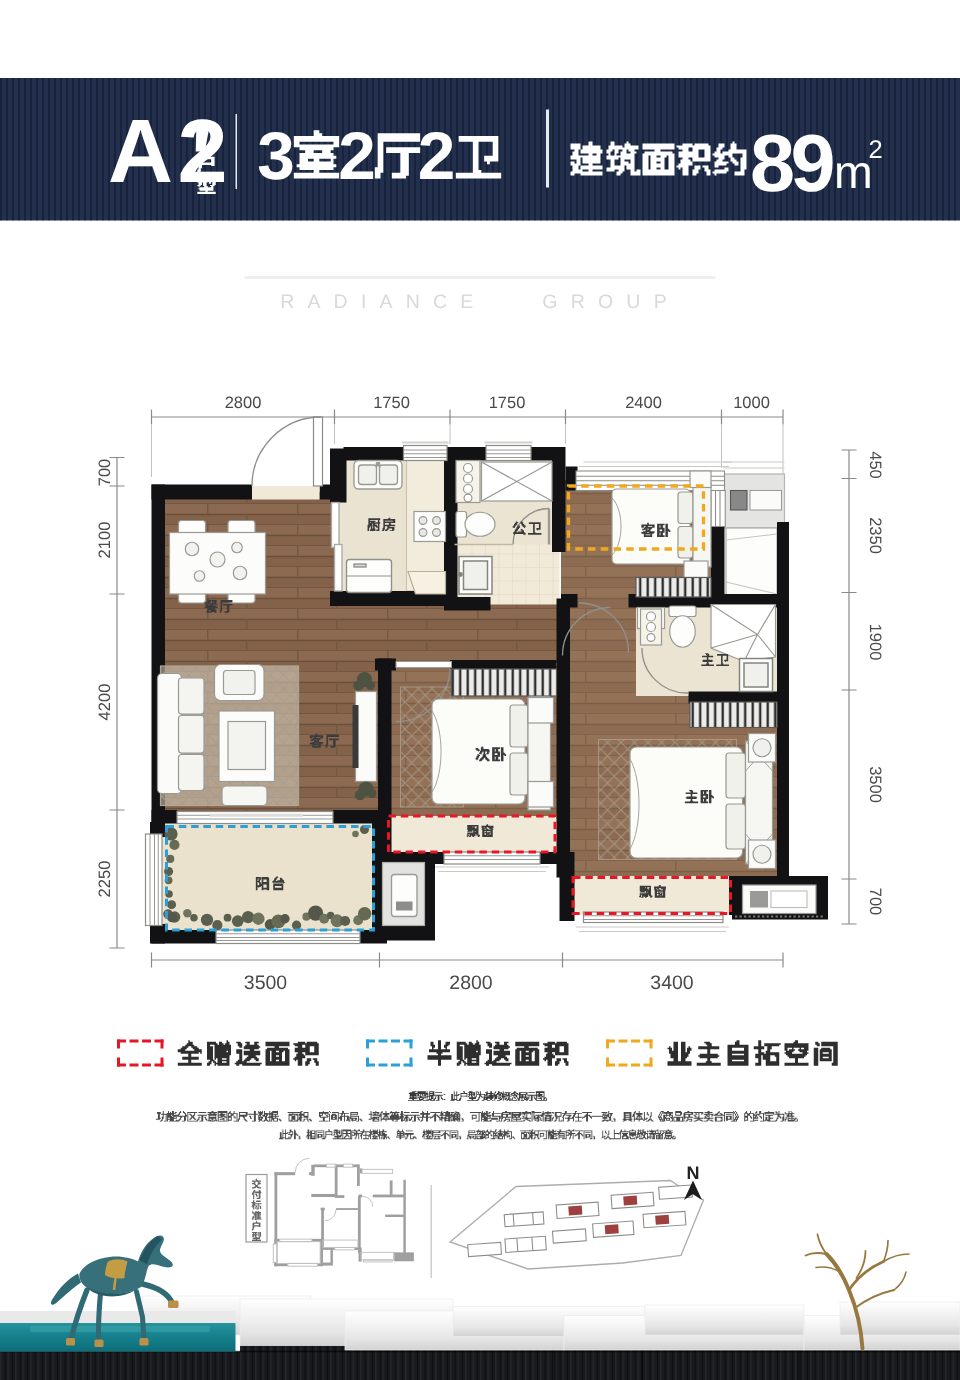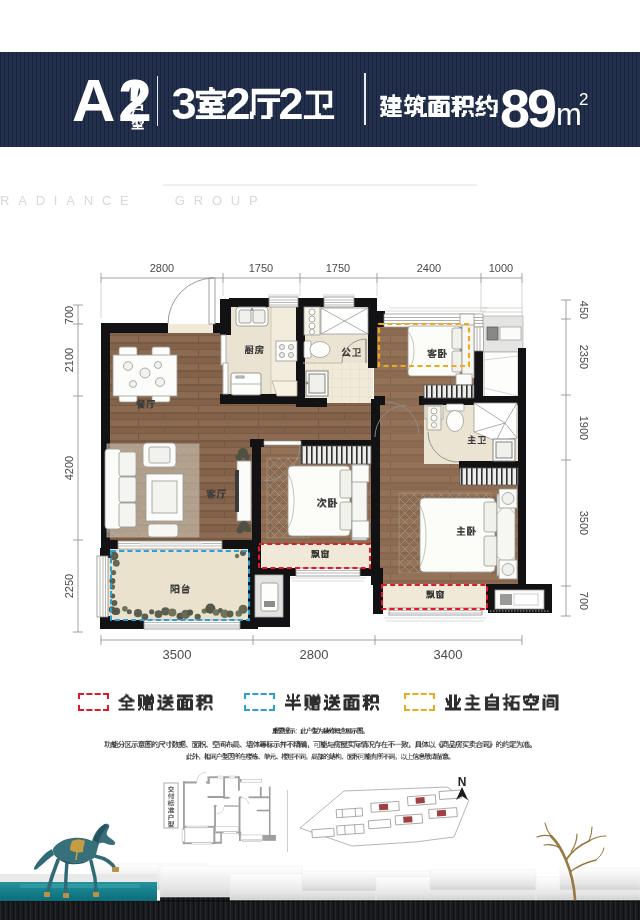--- a/index.html
+++ b/index.html
@@ -1,21 +1,21 @@
 <!DOCTYPE html>
 <html><head>
 <meta charset="utf-8">
 <style>
 html,body{margin:0;padding:0;background:#fff;width:640px;height:920px;font-family:"Liberation Sans",sans-serif;overflow:hidden}
 #page{position:relative;width:640px;height:920px;background:#fff;overflow:hidden}
 .band{position:absolute;left:0;top:52px;width:640px;height:95px;background-color:#22304d;background-image:repeating-linear-gradient(90deg,rgba(10,16,32,.42) 0 1.5px,rgba(10,16,32,0) 1.5px 4px)}
 .a2{position:absolute;left:72px;top:71px;color:#fff;font-size:60px;font-weight:700;letter-spacing:3px;line-height:1}
 .sep1{position:absolute;left:156.5px;top:76px;width:1.5px;height:50px;background:#e8ecf2}
 .sep2{position:absolute;left:364px;top:73px;width:1.5px;height:52px;background:#e8ecf2}
-.wm{position:absolute;left:0;top:193px;width:640px;color:#d9d9d9;font-size:13px;letter-spacing:8.8px;font-weight:400}
+.wm{position:absolute;left:0;top:193px;width:640px;text-align:center;color:#d9d9d9;font-size:13px;letter-spacing:8.8px;font-weight:400}
 .wmtiny{position:absolute;left:163px;top:184px;width:314px;height:2px;background:#efefef}
 .legend{position:absolute;top:692px;left:0;width:640px;height:20px;color:#2e2e2e;font-size:17px;font-weight:700}
 .lr{position:absolute;top:1px;width:27px;height:14px;background:#fff}
 .d1{border:2px dashed #e61626}.d2{border:2px dashed #2a9fd8}.d3{border:2px dashed #f0a81c}
 </style>
 </head>
 <body>
 <div id="page">
 
 <div class="band"></div>

